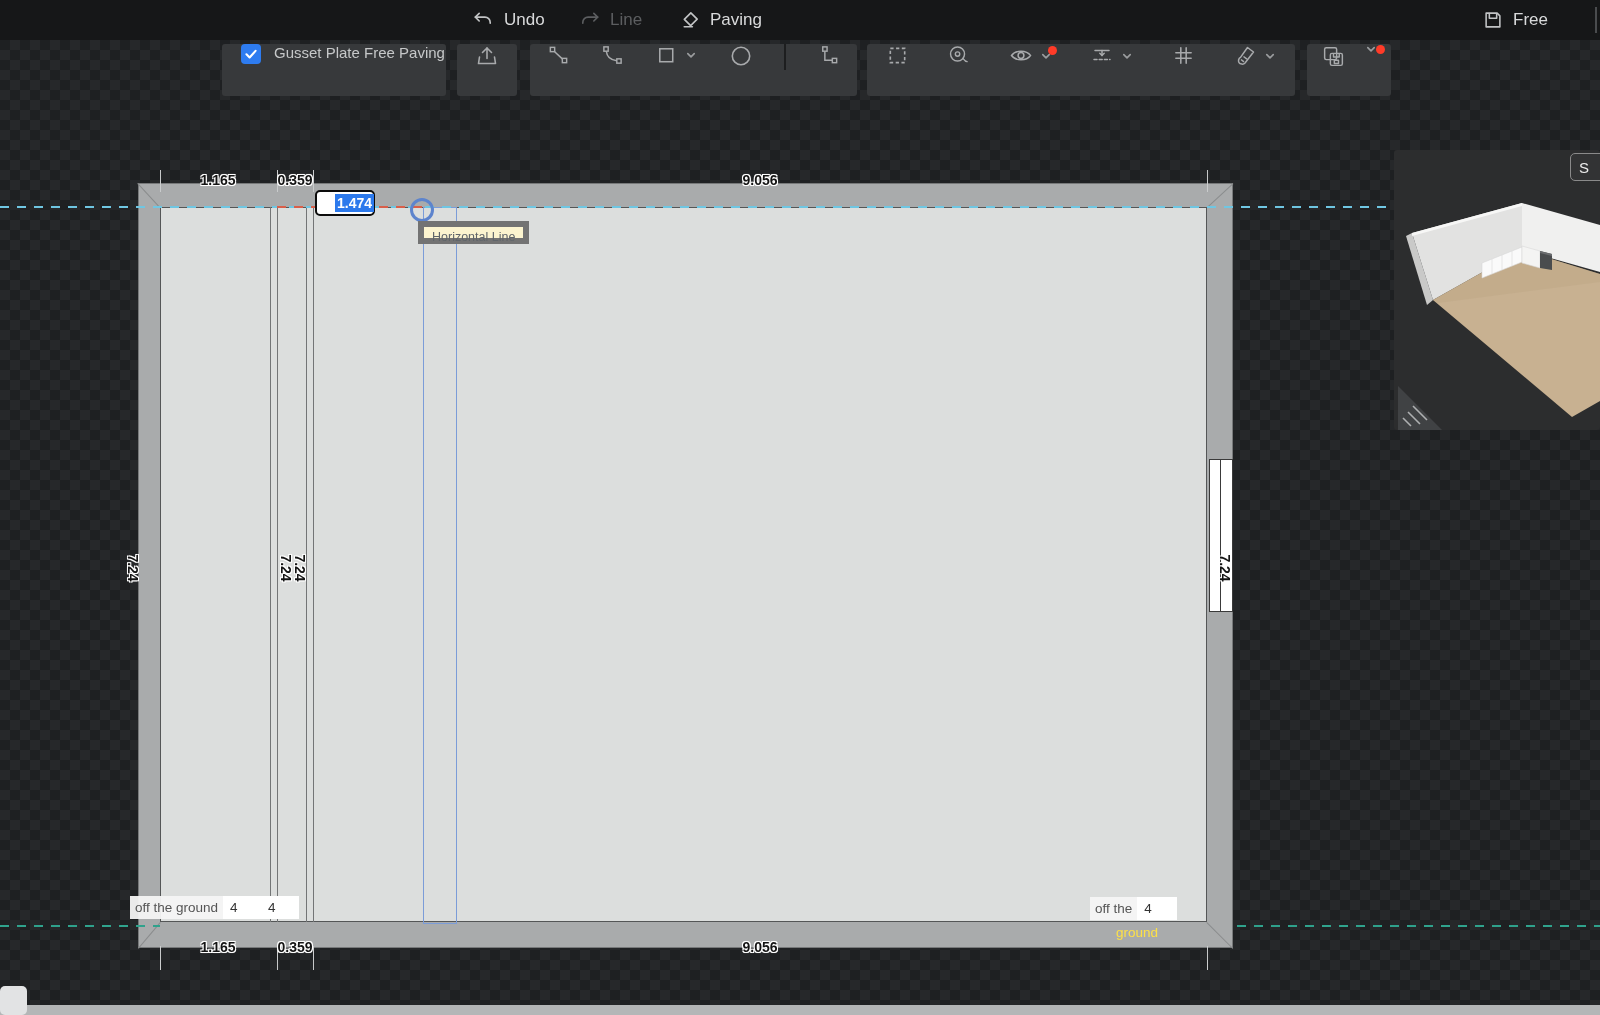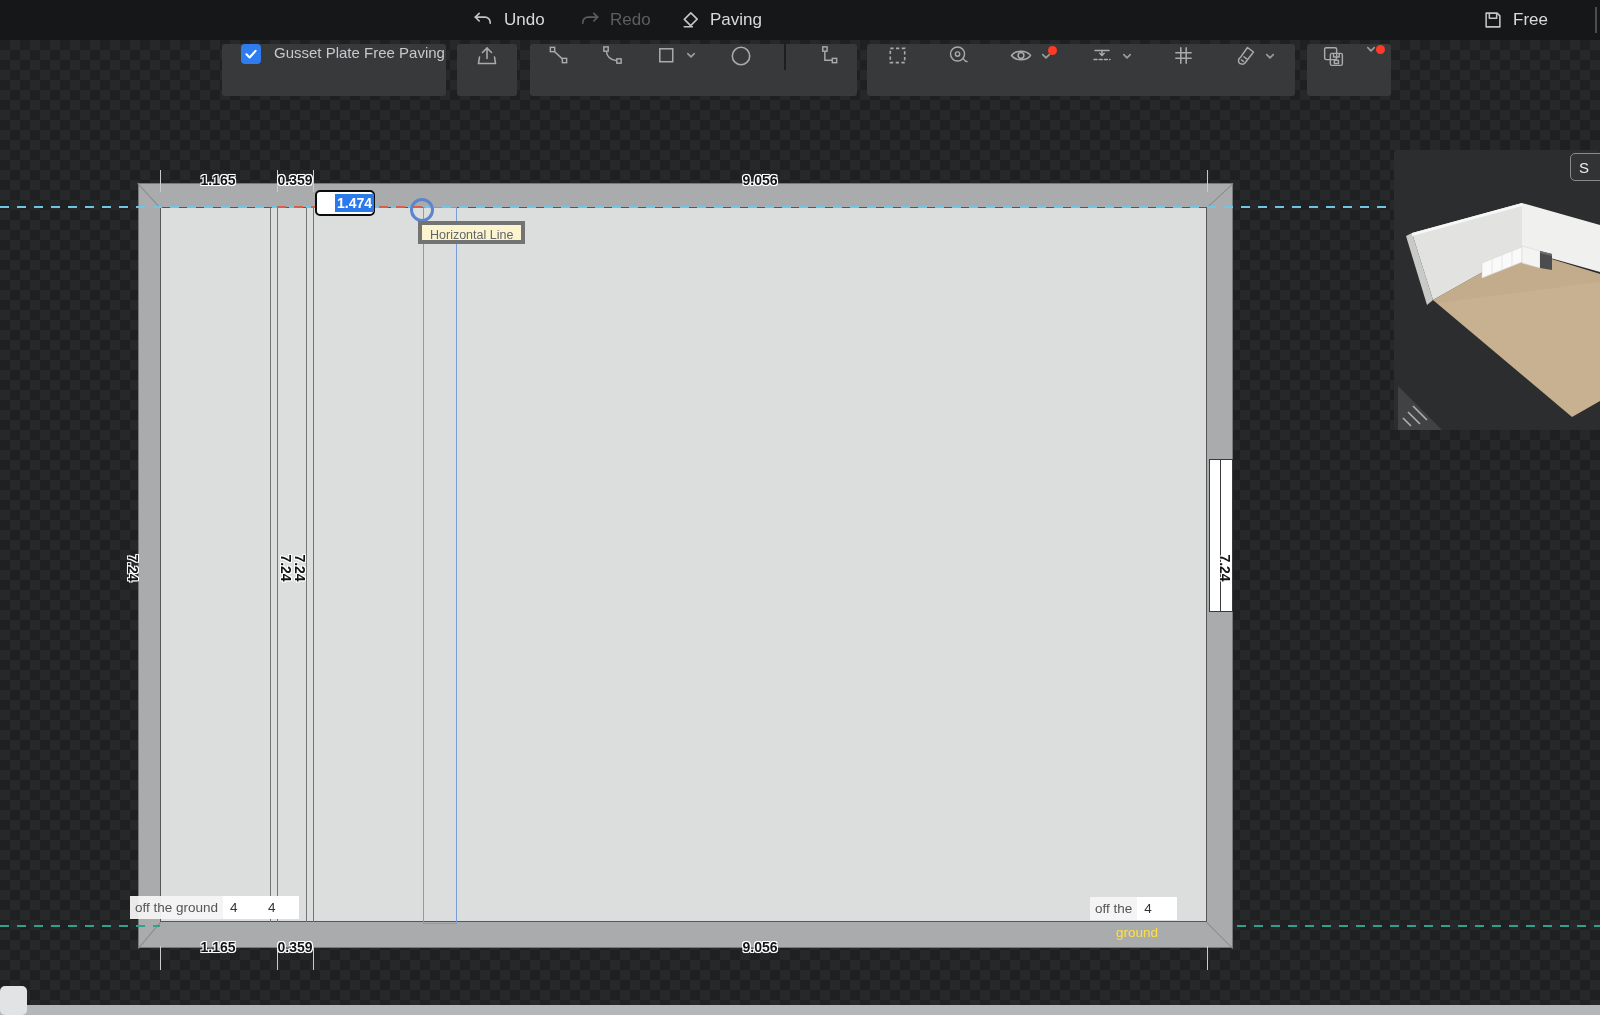--- a/index.html
+++ b/index.html
@@ -42,21 +42,21 @@
   .dash.red{background:repeating-linear-gradient(90deg,#d95f4a 0 9px,transparent 9px 17px);}
   .dash.teal{background:repeating-linear-gradient(90deg,#2fa28c 0 9px,transparent 9px 17px);}
   .snap-circle{position:absolute;left:410px;top:198px;width:24px;height:24px;border:3px solid #5d84cd;border-radius:50%;z-index:7;}
   .tick{position:absolute;width:1px;background:#c9cbcc;z-index:5;}
   .dim{position:absolute;width:80px;text-align:center;font-size:14px;font-weight:700;color:#141414;z-index:8;
        text-shadow:-1px -1px 0 #fff,1px -1px 0 #fff,-1px 1px 0 #fff,1px 1px 0 #fff,0 0 2px #fff;}
   .dim.v{transform:rotate(90deg);}
   .len-input{position:absolute;left:315px;top:190px;width:60px;height:26px;background:#fff;border:2.5px solid #0c0c0c;
        border-radius:5px;display:flex;align-items:center;padding-left:18px;z-index:10;}
   .len-input .sel{background:#2c79ec;color:#fff;font-size:14px;font-weight:700;padding:1px 2px;line-height:16px;}
-  .tooltip{position:absolute;left:418px;top:221px;height:23px;padding:3px 8px;background:#fcf4cf;border:4px solid #737373;
+  .tooltip{position:absolute;left:418px;top:221px;height:23px;padding:3px 8px;background:#fcf4cf;border:6px solid #737373;
        color:#60656a;font-size:12.5px;white-space:nowrap;z-index:10;}
   .og-row{position:absolute;display:flex;z-index:9;font-size:13.5px;color:#555;}
   .og-label{background:rgba(244,244,244,.95);display:flex;align-items:center;padding:0 5px;height:23px;}
   .og-val{background:#fff;display:flex;align-items:center;padding-left:7px;height:23px;color:#333;}
   .og-ground2{position:absolute;left:1116px;top:925px;font-size:13.5px;color:#fde047;z-index:9;}
   
   .preview{position:absolute;left:1394px;top:150px;width:206px;height:280px;background:#2c2d2e;border-radius:3px;overflow:hidden;z-index:15;}
   .s-btn{position:absolute;right:-14px;top:3px;width:44px;height:28px;border:1px solid #8a8a8a;border-radius:5px;background:#323334;
        color:#eceoverride;color:#ececec;font-size:15px;display:flex;align-items:center;padding-left:8px;}
   
@@ -72,21 +72,21 @@
       <path d="M7.5 4.5 L3.5 8.5 L7.5 12.5"></path>
         <path d="M3.5 8.5 H13.5 a5.5 5.5 0 0 1 5.5 5.5 v0.8"></path>
     </svg>
     <span>Undo</span>
   </div>
   <div class="tb-btn disabled" style="left:578px">
     <svg width="23" height="23" viewBox="0 0 24 24" fill="none" stroke="#5c5e60" stroke-width="1.7" stroke-linecap="round" stroke-linejoin="round">
       <path d="M16.5 4.5 L20.5 8.5 L16.5 12.5"></path>
         <path d="M20.5 8.5 H10.5 a5.5 5.5 0 0 0 -5.5 5.5 v0.8"></path>
     </svg>
-    <span>Redo</span>
+    <span>Line</span>
   </div>
   <div class="tb-btn" style="left:678px">
     <svg width="23" height="23" viewBox="0 0 24 24" fill="none" stroke="#c2c4c5" stroke-width="1.7" stroke-linecap="round" stroke-linejoin="round">
       <path d="M13.4 4 L20 10.6 L13.2 17.4 L6.6 10.8 Z"></path>
         <path d="M6.5 18.5 h8.5"></path>
     </svg>
     <span>Paving</span>
   </div>
   <div class="tb-btn" style="left:1482px">
     <svg width="22" height="22" viewBox="0 0 24 24" fill="none" stroke="#c2c4c5" stroke-width="1.7" stroke-linejoin="round">

